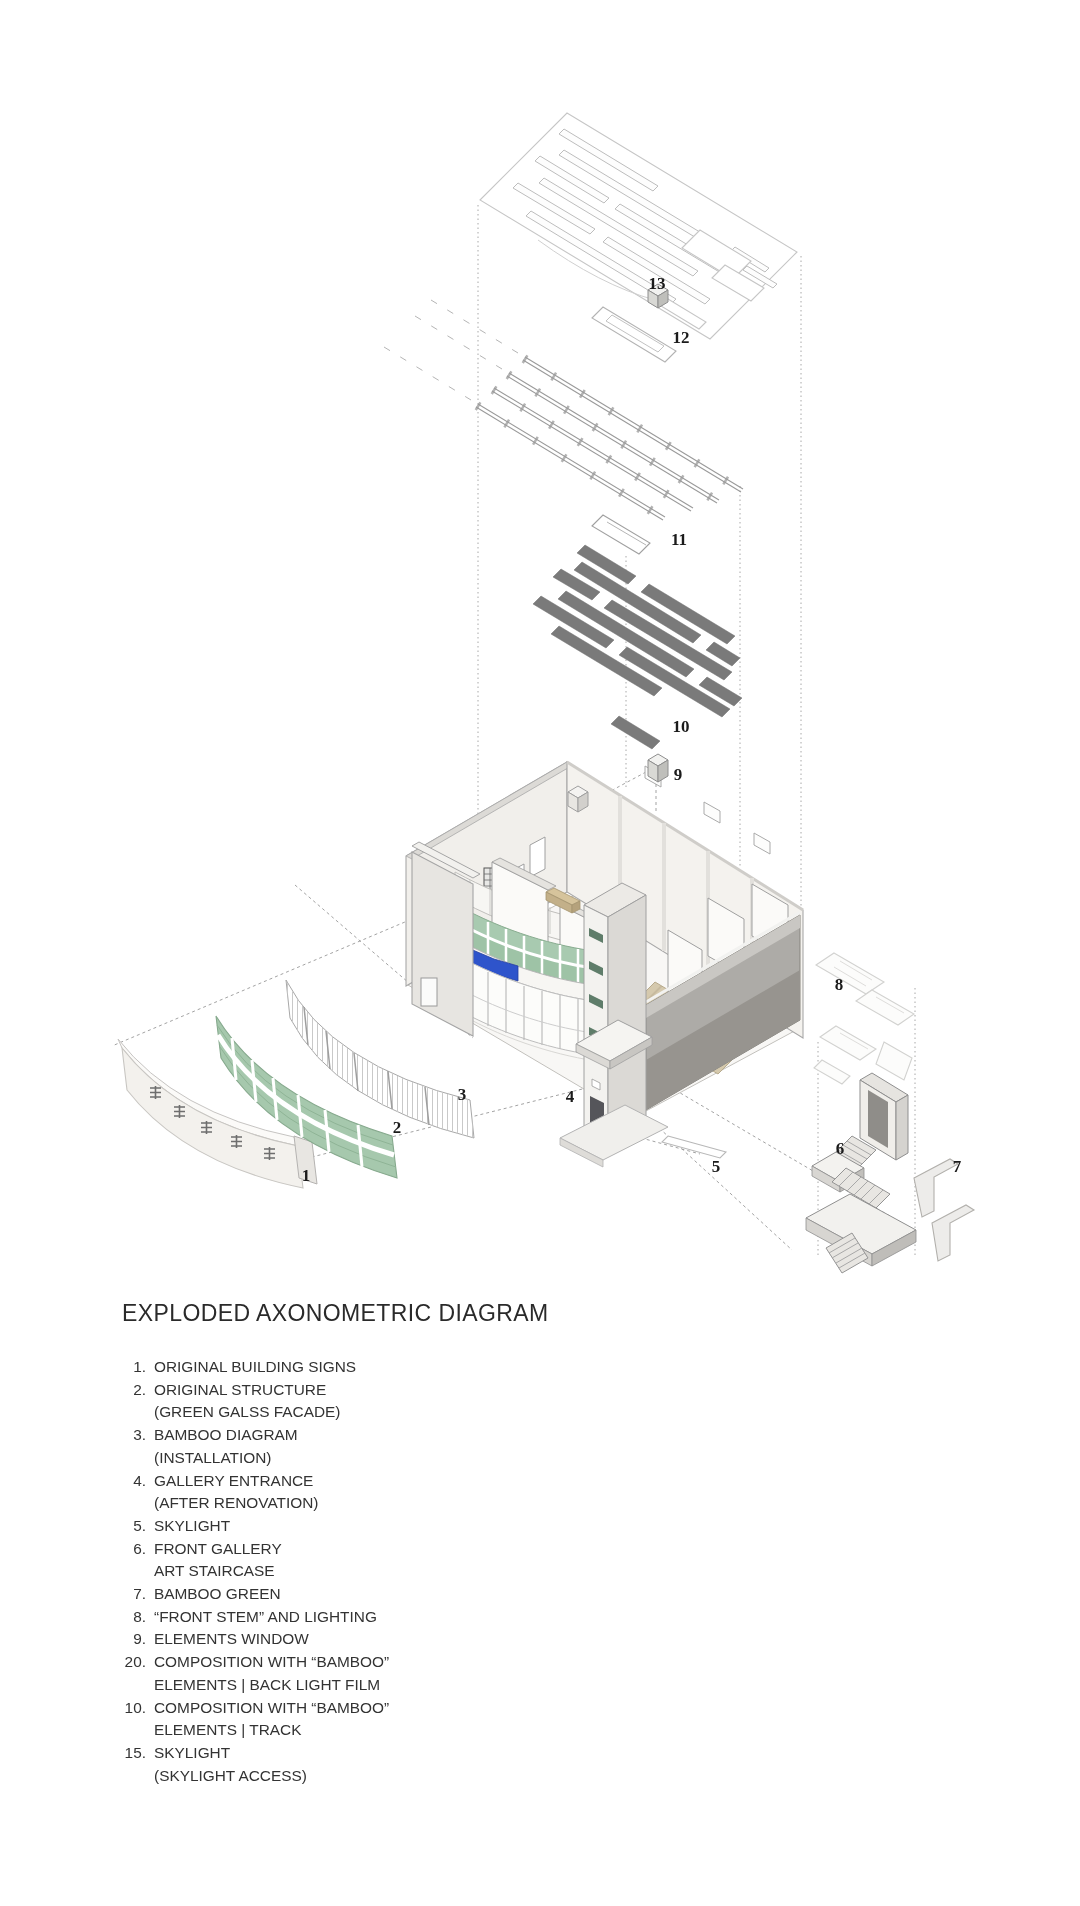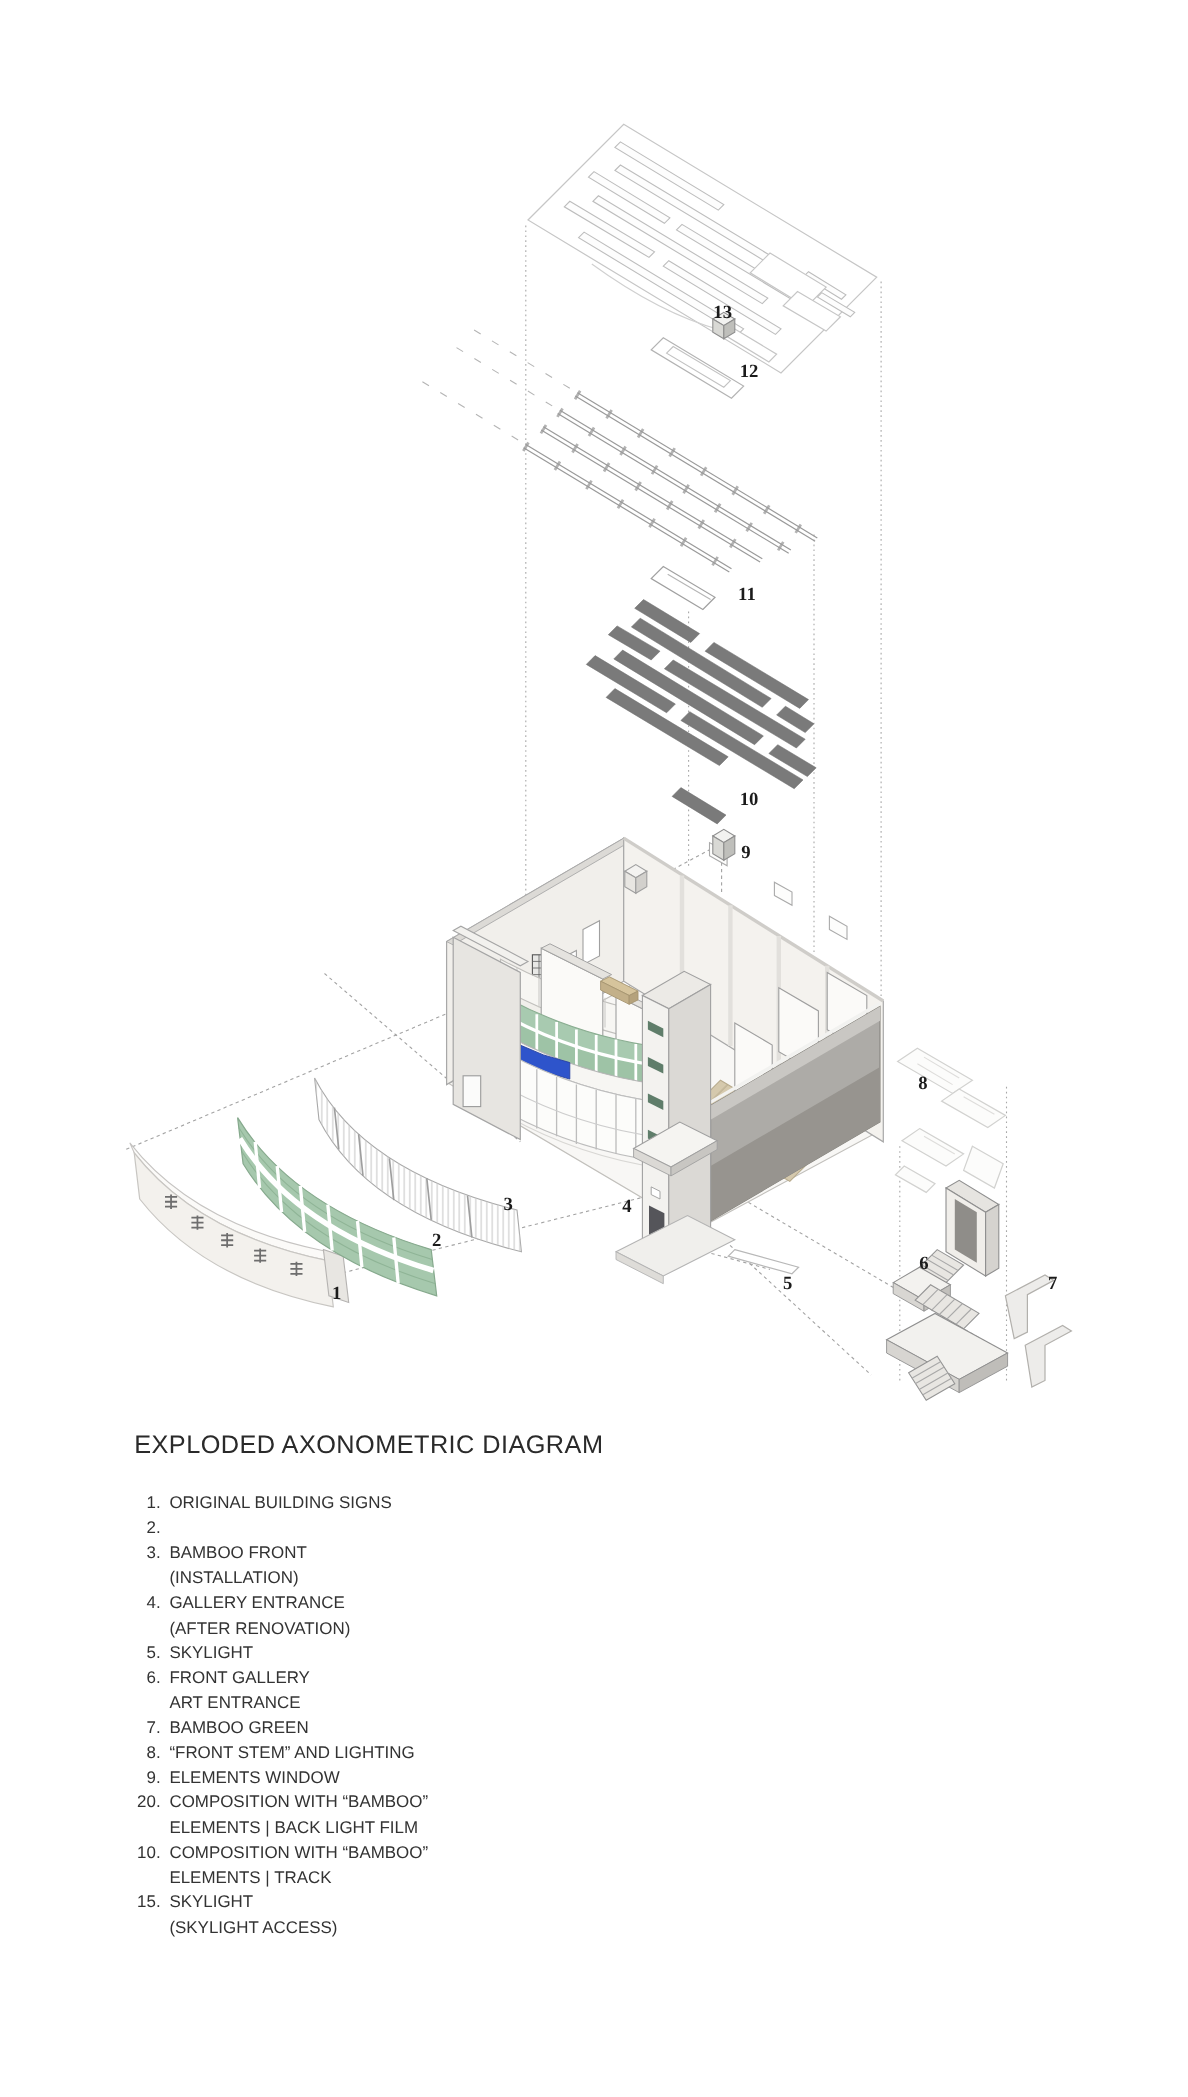--- a/index.html
+++ b/index.html
@@ -341,26 +341,30 @@
   <div class="legend">
     <div class="legend-item">
       <span class="legend-num">1.</span>
       <span class="legend-txt">
           <div>ORIGINAL BUILDING SIGNS</div>
         </span>
     </div>
 
     <div class="legend-item">
       <span class="legend-num">2.</span>
+      <span class="legend-txt">
+          <div>ORIGINAL STRUCTURE</div>
+          <div>(GREEN GALSS FACADE)</div>
+        </span>
     </div>
 
     <div class="legend-item">
       <span class="legend-num">3.</span>
       <span class="legend-txt">
-          <div>BAMBOO FRONT</div>
+          <div>BAMBOO DIAGRAM</div>
           <div>(INSTALLATION)</div>
         </span>
     </div>
 
     <div class="legend-item">
       <span class="legend-num">4.</span>
       <span class="legend-txt">
           <div>GALLERY ENTRANCE</div>
           <div>(AFTER RENOVATION)</div>
         </span>
@@ -370,21 +374,21 @@
       <span class="legend-num">5.</span>
       <span class="legend-txt">
           <div>SKYLIGHT</div>
         </span>
     </div>
 
     <div class="legend-item">
       <span class="legend-num">6.</span>
       <span class="legend-txt">
           <div>FRONT GALLERY</div>
-          <div>ART ENTRANCE</div>
+          <div>ART STAIRCASE</div>
         </span>
     </div>
 
     <div class="legend-item">
       <span class="legend-num">7.</span>
       <span class="legend-txt">
           <div>BAMBOO GREEN</div>
         </span>
     </div>
 

